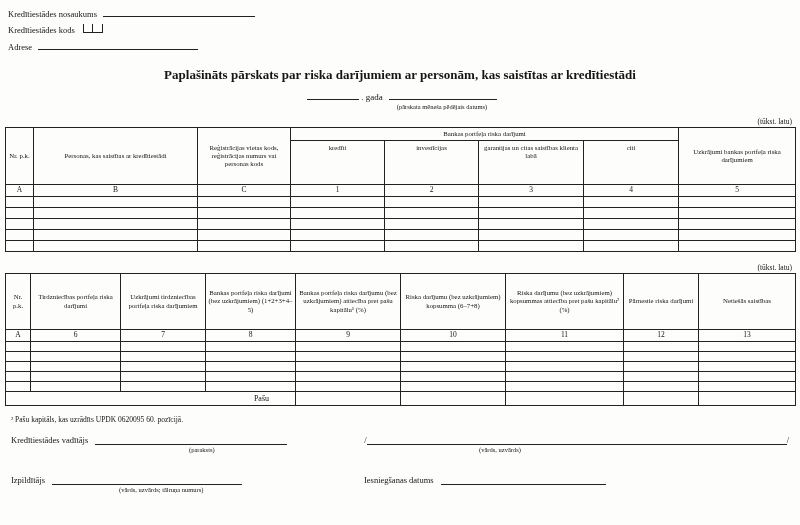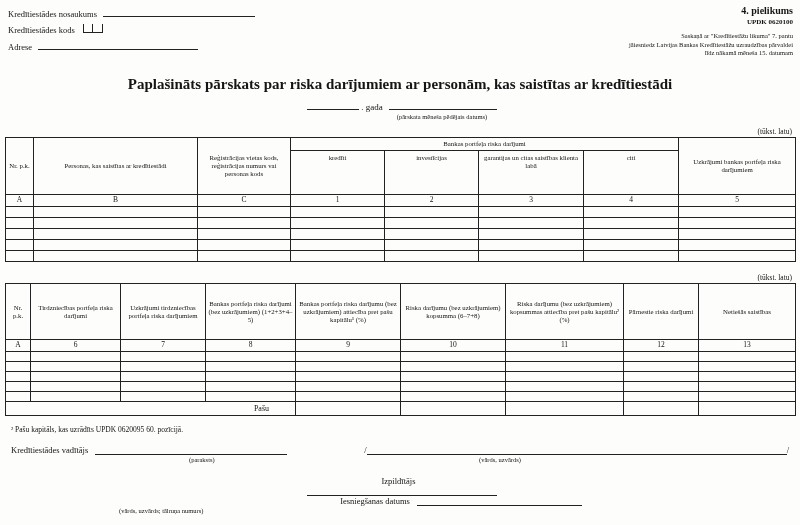--- a/index.html
+++ b/index.html
@@ -20,21 +20,21 @@
   .field-line { margin-bottom: 5px; white-space: nowrap; }
   .uline { display: inline-block; border-bottom: 1px solid #222; height: 10px; margin-left: 4px; }
   .code-boxes { display: inline-flex; margin-left: 6px; vertical-align: baseline; }
   .cbox { width: 10px; height: 9px; border: 1px solid #222; border-top: none; display: inline-block; }
   .cbox + .cbox { border-left: none; }
   .top-right { text-align: right; font-size: 6.5px; line-height: 1.35; padding-right: 2px; }
   .annex { font-size: 10px; font-weight: bold; }
   .updk { font-size: 7px; font-weight: bold; margin-bottom: 5px; }
 
   
-  .title { text-align: center; font-weight: bold; font-size: 15px; margin-top: 18px; }
+  .title { text-align: center; font-weight: bold; font-size: 13px; margin-top: 10px; }
   .date-line { text-align: center; margin-top: 7px; font-size: 9px; }
   .date-note { text-align: center; font-size: 6.5px; margin-top: 1px; transform: translateX(42px); }
 
   
   .units { text-align: right; font-size: 7.5px; padding-right: 3px; margin-top: 7px; margin-bottom: 1px; }
   .units2 { margin-top: 11px; }
 
   
   table.tbl { border-collapse: collapse; table-layout: fixed; width: 790px; margin: 0 auto; }
   .tbl th, .tbl td {
@@ -59,21 +59,21 @@
   
   .footnotes { margin: 8px 0 0 6px; font-size: 7.5px; line-height: 1.5; }
 
   
   .sig { margin: 10px 6px 0 6px; }
   .sig-row { display: flex; align-items: center; white-space: nowrap; }
   .sig-row .lbl { margin-right: 3px; }
   .sig-right { margin-left: auto; display: flex; align-items: flex-end; }
   .cap-row { position: relative; height: 10px; font-size: 6.5px; }
   .cap { position: absolute; top: 1px; }
-  .row2 { margin-top: 11px; flex-direction: column; }
+  .row2 { margin-top: 20px; }
   .grp2 { margin-left: 122px; display: flex; align-items: flex-end; }
 </style>
 </head>
 <body>
 
 <div class="page">
 
   <div class="top">
     <div class="top-left">
       <div class="field-line">
@@ -84,27 +84,20 @@
         <span>Kredītiestādes kods</span>
         <span class="code-boxes">
             <span class="cbox"></span>
             <span class="cbox"></span>
           </span>
       </div>
       <div class="field-line">
         <span>Adrese</span>
         <span class="uline" style="width:160px"></span>
       </div>
-    </div>
-    <div class="top-right">
-      <div class="annex">4. pielikums</div>
-      <div class="updk">UPDK 0620100</div>
-      <div>Saskaņā ar "Kredītiestāžu likuma" 7. pantu</div>
-      <div>jāiesniedz Latvijas Bankas Kredītiestāžu uzraudzības pārvaldei</div>
-      <div>līdz nākamā mēneša 15. datumam</div>
     </div>
   </div>
 
   <div class="title">Paplašināts pārskats par riska darījumiem ar personām, kas saistītas ar kredītiestādi</div>
   <div class="date-line">
     <span class="uline" style="width:52px"></span>
     <span>. gada</span>
     <span class="uline" style="width:108px"></span>
   </div>
   <div class="date-note">(pārskata mēneša pēdējais datums)</div>

